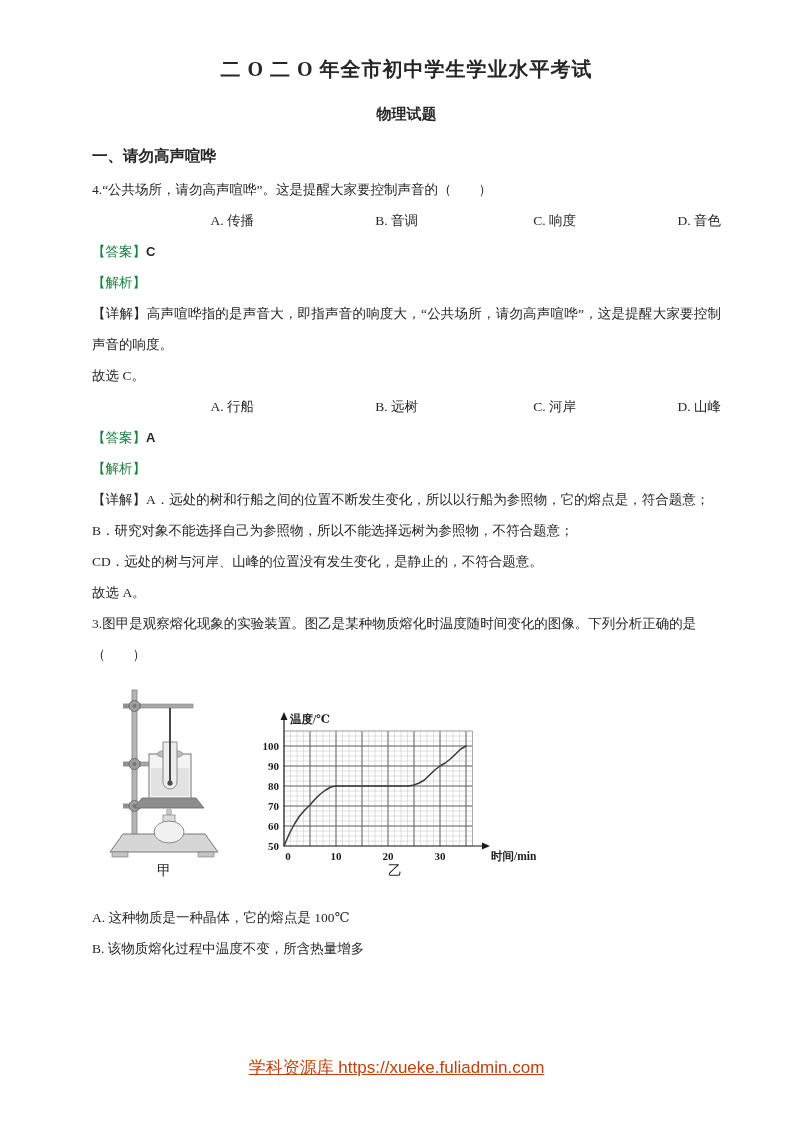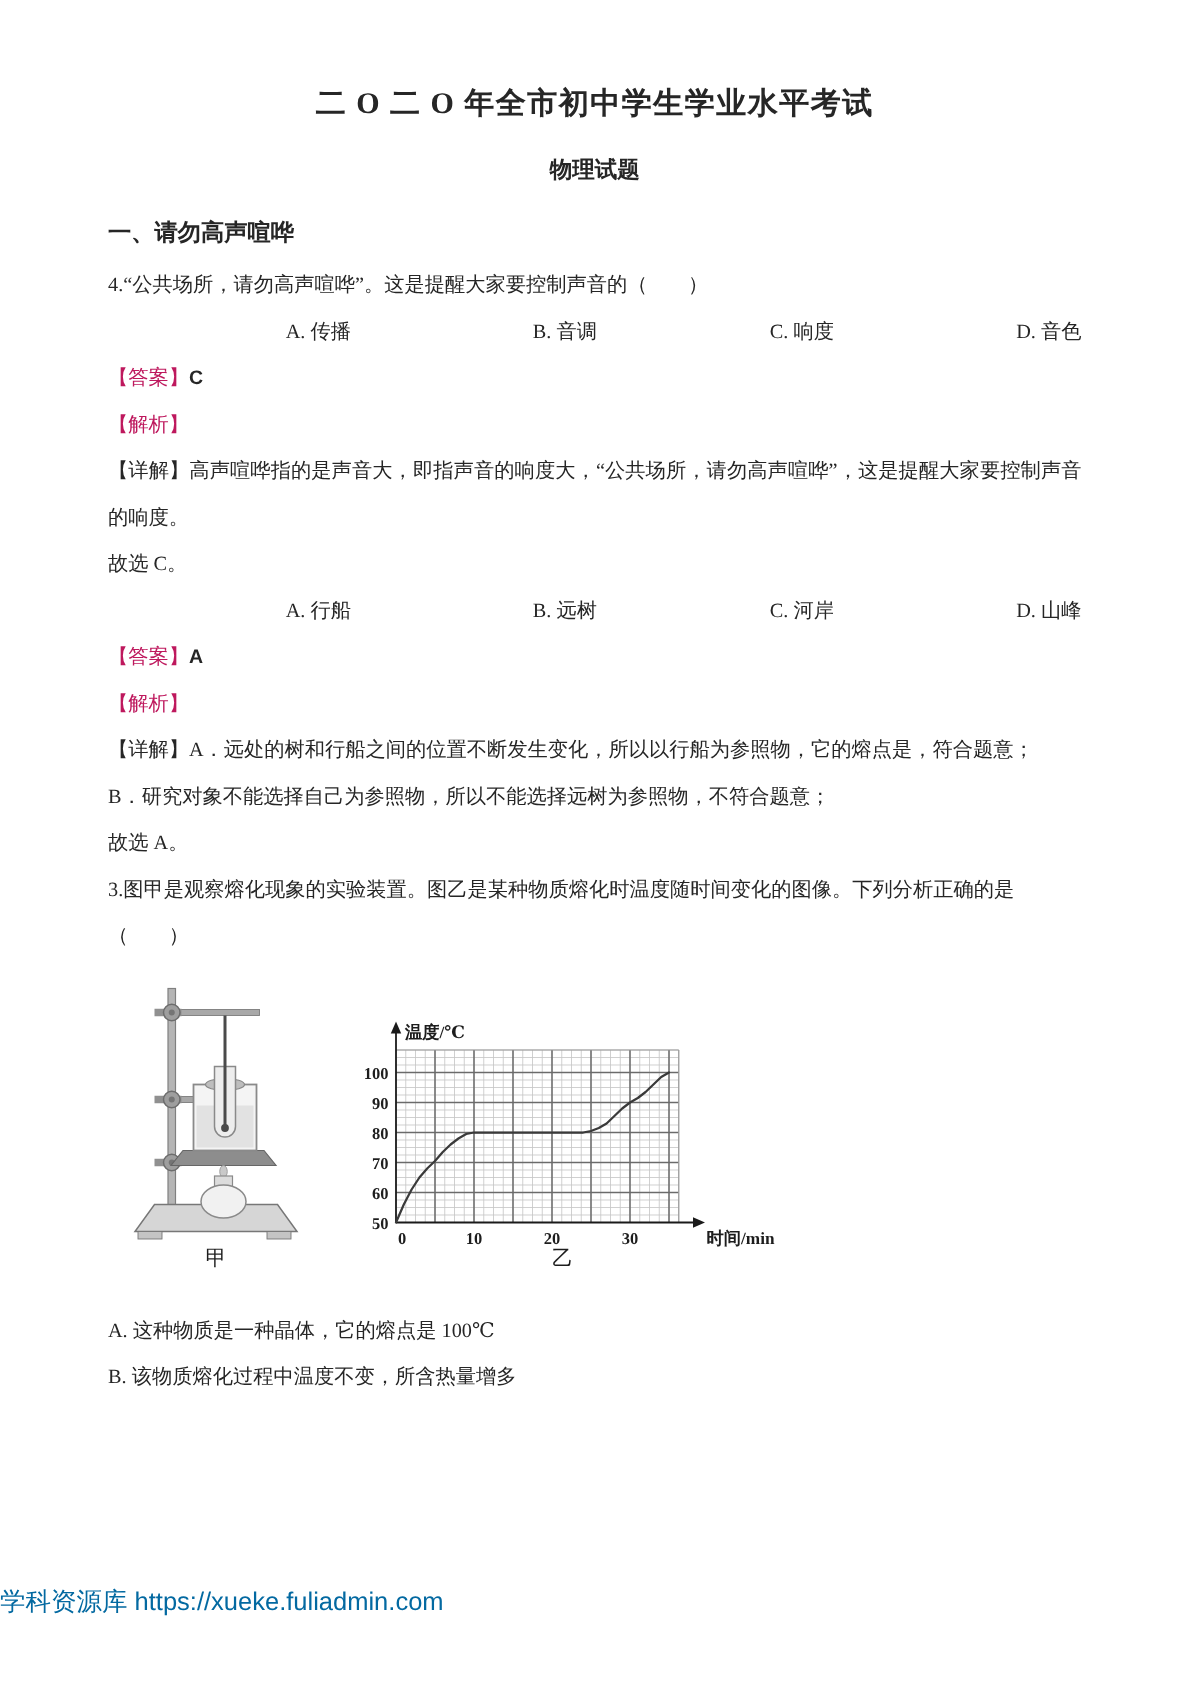--- a/index.html
+++ b/index.html
@@ -1,36 +1,37 @@
 <!DOCTYPE html>
 <html><head>
 <meta charset="utf-8">
 <style>
   * { box-sizing: border-box; }
   body { margin: 0; background: #fff; }
   .page {
     width: 793px; height: 1122px; background: #fff; position: relative;
     overflow: hidden; color: #262626;
     font-family: "Liberation Serif", "DejaVu Serif", serif;
+    padding-left: 20px;
   }
   .content { padding: 54px 72px 0 72px; }
   .doc-title { text-align: center; font-size: 20px; font-weight: bold; line-height: 30px; letter-spacing: 1px; }
   .doc-subtitle { text-align: center; font-size: 15px; font-weight: bold; line-height: 28px; margin-top: 16px; }
   .section-heading { font-size: 15.5px; font-weight: bold; line-height: 26px; margin-top: 15px; }
   p.line { font-size: 13.5px; line-height: 31px; margin: 0; text-align: justify; }
   .opts { display: grid; grid-template-columns: 162px 164px 158px 1fr; font-size: 13.5px; line-height: 31px; text-align: right; }
-  .marker { color: #be185d; }
+  .marker { color: #15803d; }
   .ans-val { font-weight: bold; font-family: "Liberation Sans", sans-serif; font-size: 13px; }
   .fig-row { display: flex; align-items: flex-end; gap: 24px; margin: 8px 0 0 10px; }
   .fig-col { display: flex; flex-direction: column; align-items: center; }
   .fig-label { font-size: 14px; line-height: 18px; color: #1d1d1d; }
   .chart-col .fig-label { margin-top: -8px; }
   .footer {
-    position: absolute; left: 0; top: 1056px; width: 100%; text-align: left;
-    color: #0369a1; font-size: 17px; font-family: "Liberation Sans", "DejaVu Sans", sans-serif;
+    position: absolute; left: 0; top: 1056px; width: 100%; text-align: center;
+    color: #c2410c; font-size: 17px; font-family: "Liberation Sans", "DejaVu Sans", sans-serif; text-decoration: underline;
   }
   svg text { font-family: "Liberation Serif", "DejaVu Serif", serif; }
 </style>
 </head>
 <body>
 
 <div class="page">
   <div class="content">
 
     <div class="doc-title">二 O 二 O 年全市初中学生学业水平考试</div>
@@ -52,20 +53,21 @@
     <div class="opts">
       <span>A. 行船</span>
       <span>B. 远树</span>
       <span>C. 河岸</span>
       <span>D. 山峰</span>
     </div>
     <p class="line"><span class="marker">【答案】</span><span class="ans-val">A</span></p>
     <p class="line"><span class="marker">【解析】</span></p>
     <p class="line">【详解】A．远处的树和行船之间的位置不断发生变化，所以以行船为参照物，它的熔点是，符合题意；</p>
     <p class="line">B．研究对象不能选择自己为参照物，所以不能选择远树为参照物，不符合题意；</p>
+    <p class="line">CD．远处的树与河岸、山峰的位置没有发生变化，是静止的，不符合题意。</p>
     <p class="line">故选 A。</p>
 
     <p class="line">3.图甲是观察熔化现象的实验装置。图乙是某种物质熔化时温度随时间变化的图像。下列分析正确的是</p>
     <p class="line">（　　）</p>
 
     <div class="fig-row">
       <div class="fig-col">
 
         <svg width="124" height="178" viewBox="0 0 124 178">
           <rect x="30" y="6" width="5" height="146" fill="#b5b5b5" stroke="#808080" stroke-width="0.8"></rect>

